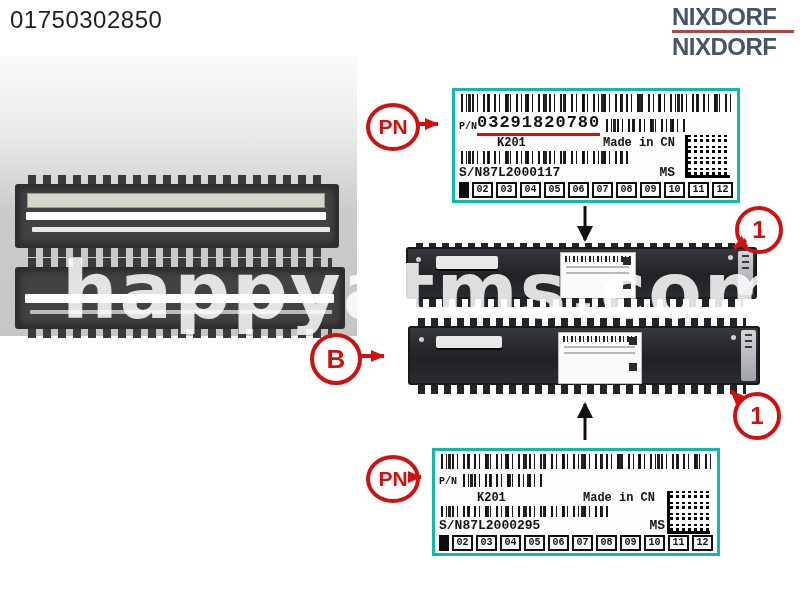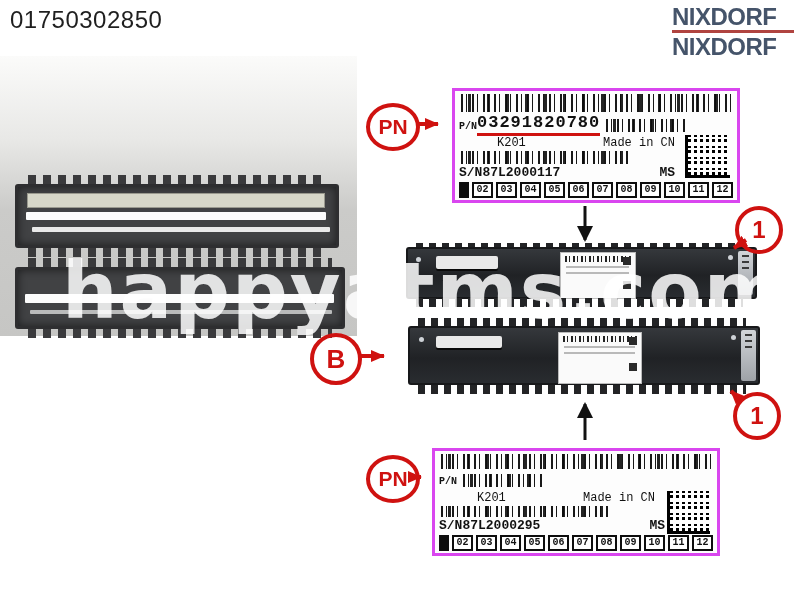--- a/index.html
+++ b/index.html
@@ -37,33 +37,33 @@
   .pb-label .ml-bar{height:6px;margin:3px 4px 2px 4px;
       background:repeating-linear-gradient(90deg,#222 0 2px,transparent 2px 4px,#222 4px 5px,transparent 5px 8px);}
   .pb-label .ml-line{height:2px;background:#b9b9b9;margin:4px 6px 0 5px;}
   .pb-label .ml-sq{position:absolute;right:4px;width:8px;height:8px;background:#2a2a2a;}
   .pb-cap{position:absolute;right:2px;top:2px;bottom:2px;width:15px;
       background:linear-gradient(180deg,#d2d5d9,#9ea2a7);border-radius:2px;}
   .pb-cap i{display:block;width:7px;height:2px;background:#3a3a3a;margin:4px auto 0 auto;}
   .dot{position:absolute;width:5px;height:5px;background:#ced2d7;border-radius:50%;}
 
   
-  .label{position:absolute;background:#fdfdfd;border:3px solid #d946ef;box-sizing:border-box;
+  .label{position:absolute;background:#fdfdfd;border:3px solid #14b8a6;box-sizing:border-box;
       padding:2px 4px;display:flex;flex-direction:column;
       font-family:"Liberation Mono","DejaVu Sans Mono",monospace;color:#111;}
   .barcode{background:
       repeating-linear-gradient(90deg,rgba(12,12,12,.95) 0 2px,transparent 2px 5px,rgba(12,12,12,.95) 5px 6px,transparent 6px 11px),
       repeating-linear-gradient(90deg,transparent 0 7px,rgba(12,12,12,.9) 7px 10px,transparent 10px 19px);}
   .lbl-bc1{height:19px;margin:1px 2px 2px 2px;}
   .pn-row{display:flex;align-items:flex-end;height:22px;}
   .pn-prefix{font-size:10px;font-weight:bold;line-height:12px;padding-bottom:3px;}
   .pn-num{font-size:17px;font-weight:bold;letter-spacing:1px;line-height:18px;
       border-bottom:3px solid #cf1210;padding-bottom:1px;}
   .pn-minibc{width:82px;height:13px;margin:0 0 4px 6px;}
-  .model-row{display:flex;justify-content:space-between;font-size:12px;font-weight:normal;
+  .model-row{display:flex;justify-content:space-between;font-size:12px;font-weight:bold;
       padding-right:58px;height:15px;line-height:14px;padding-left:38px;}
   .lbl-bc2{height:14px;width:62%;margin:1px 0 1px 2px;}
   .sn-row{display:flex;font-size:13px;font-weight:bold;height:16px;line-height:15px;}
   .sn-text{flex:1;}
   .ms-text{margin-right:58px;}
   .dmatrix{position:absolute;right:7px;width:42px;height:40px;
       background:
        repeating-linear-gradient(0deg,#000 0 3px,#fff 3px 5px,#000 5px 7px,#fff 7px 11px),
        repeating-linear-gradient(90deg,#000 0 3px,#fff 3px 6px,#000 6px 9px,#fff 9px 12px);
       background-blend-mode:lighten;border-left:3px solid #000;border-bottom:3px solid #000;}

